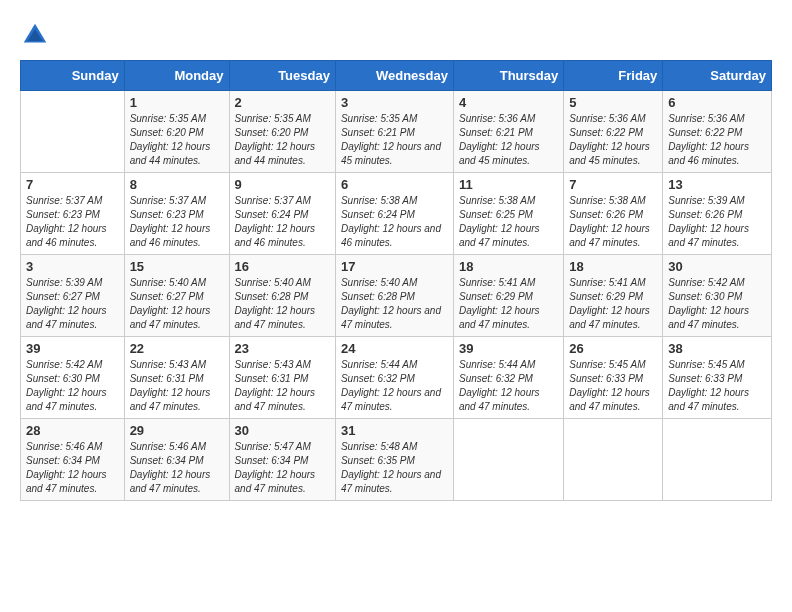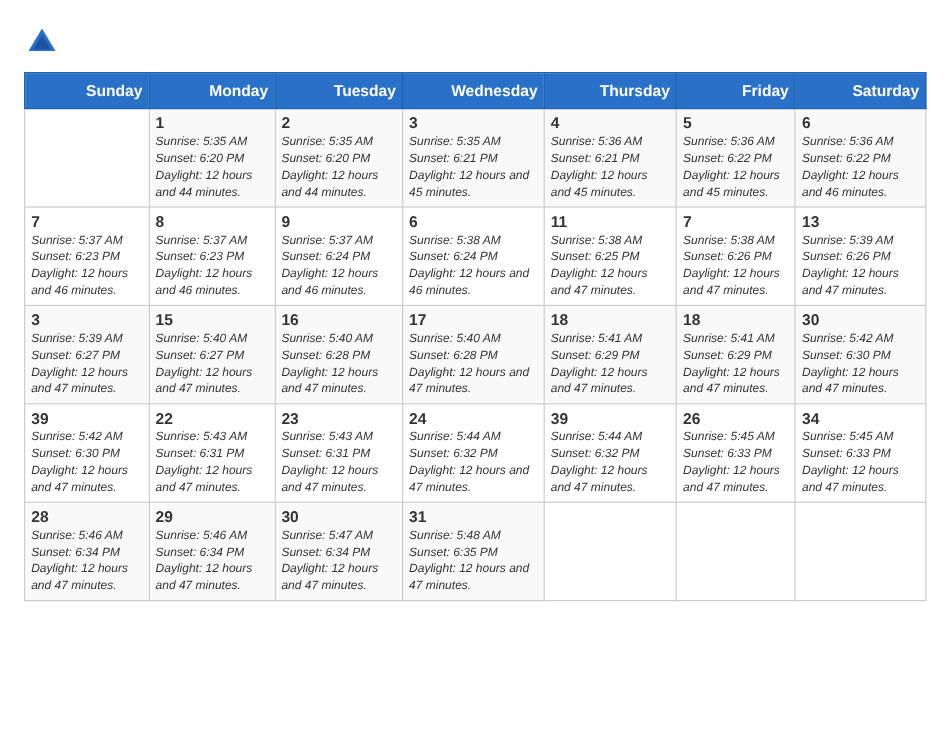--- a/index.html
+++ b/index.html
@@ -280,21 +280,21 @@
         Sunrise: 5:44 AM<br>Sunset: 6:32 PM<br>Daylight: 12 hours and 47 minutes.
       </div>
         </td>
         <td>
           <div class="day-number">26</div>
       <div class="day-info">
         Sunrise: 5:45 AM<br>Sunset: 6:33 PM<br>Daylight: 12 hours and 47 minutes.
       </div>
         </td>
         <td>
-          <div class="day-number">34</div>
+          <div class="day-number">38</div>
       <div class="day-info">
         Sunrise: 5:45 AM<br>Sunset: 6:33 PM<br>Daylight: 12 hours and 47 minutes.
       </div>
         </td>
       </tr>
       <tr>
         <td>
           <div class="day-number">28</div>
       <div class="day-info">
         Sunrise: 5:46 AM<br>Sunset: 6:34 PM<br>Daylight: 12 hours and 47 minutes.

